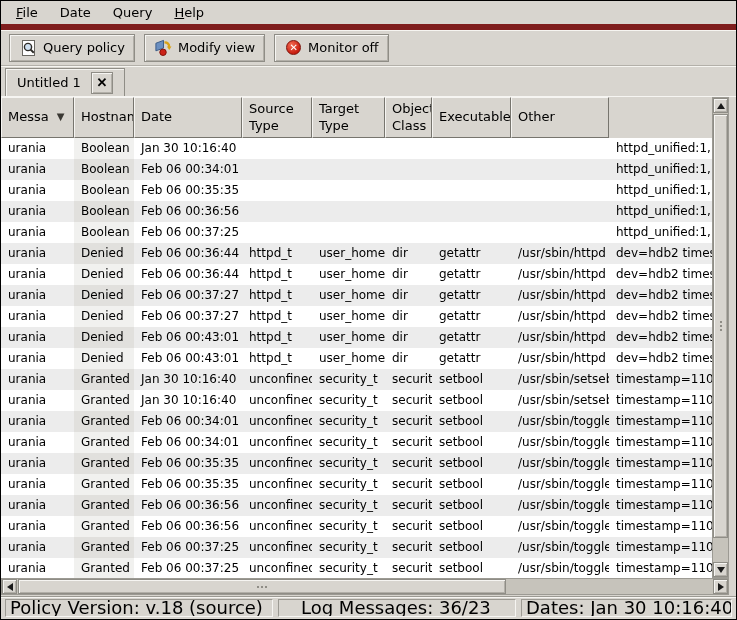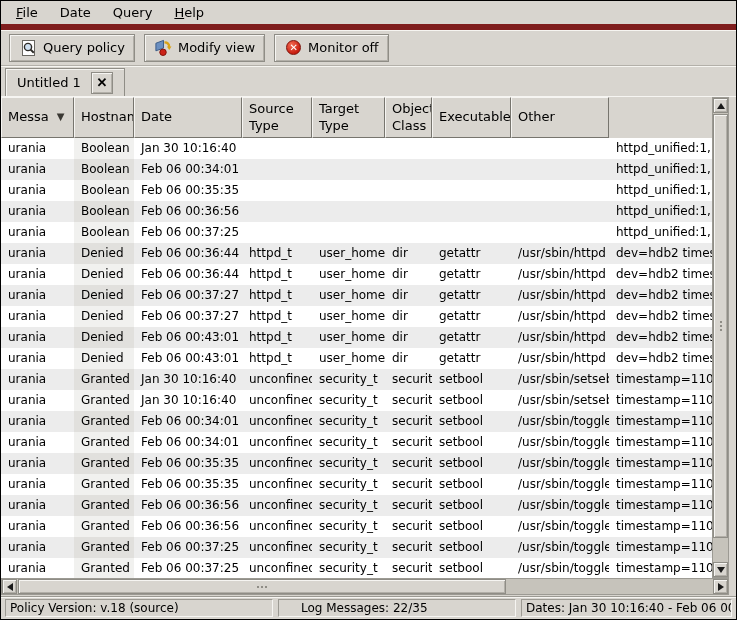--- a/index.html
+++ b/index.html
@@ -142,21 +142,21 @@
     box-shadow:4px 0 0 #8f8d86, 8px 0 0 #8f8d86;
   }
   
   .statusbar{
     flex:0 0 auto; height:23px;
     margin-top:1px;
     border-top:1px solid #9c9a93;
     box-shadow:inset 0 1px 0 #f6f5f2;
     display:flex; align-items:center; gap:5px;
     padding:2px 4px;
-    font-size:12px;
+    font-size:18px;
   }
   .status-box{
     height:18px; line-height:16px; padding:0 4px;
     border:1px solid; border-color:#9c9a93 #f6f5f2 #f6f5f2 #9c9a93;
     white-space:nowrap; overflow:hidden;
   }
   .status-left{ width:268px; }
   .status-center{ width:238px; padding-left:22px; }
   .status-right{ flex:1; text-align:right; }
 </style>
@@ -478,17 +478,17 @@
     <div class="h-thumb">
         <span class="grip"></span>
       </div>
     <div class="sb-btn right">
         <span class="tri t-right"></span>
       </div>
   </div>
 
   <div class="statusbar">
     <div class="status-box status-left">Policy Version: v.18 (source)</div>
-    <div class="status-box status-center">Log Messages: 22/35</div>
+    <div class="status-box status-center">Log Messages: 36/23</div>
     <div class="status-box status-right">Dates: Jan 30 10:16:40 - Feb 06 00:43:01</div>
   </div>
 
 </div>
 
 </body></html>

